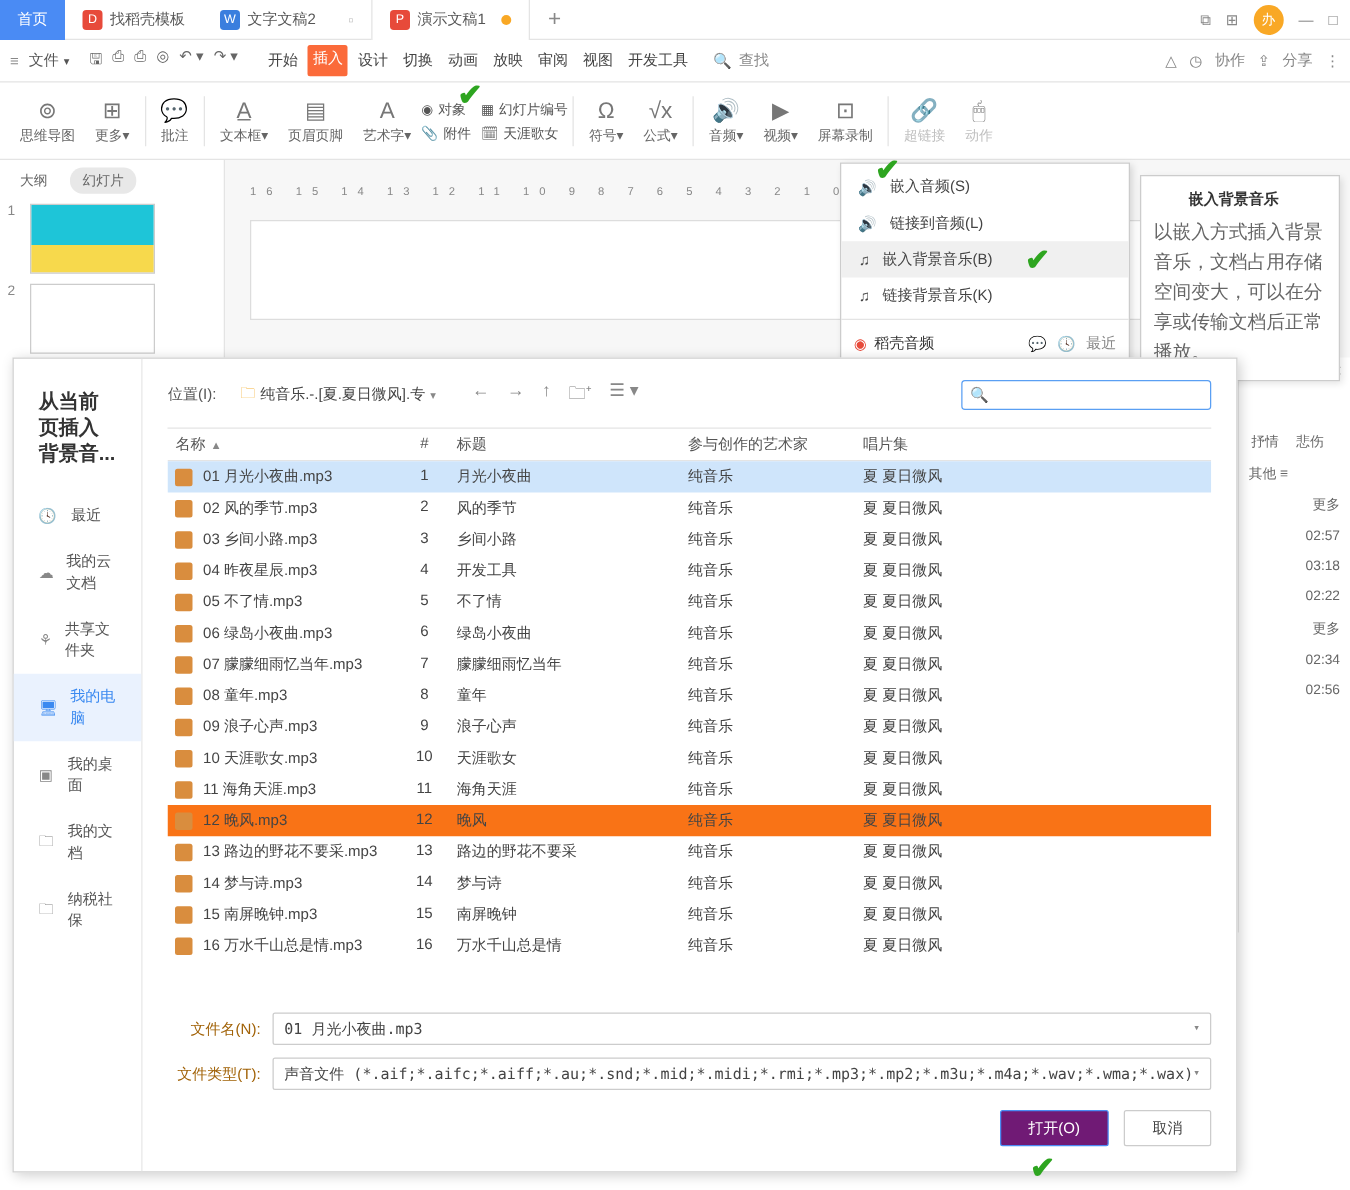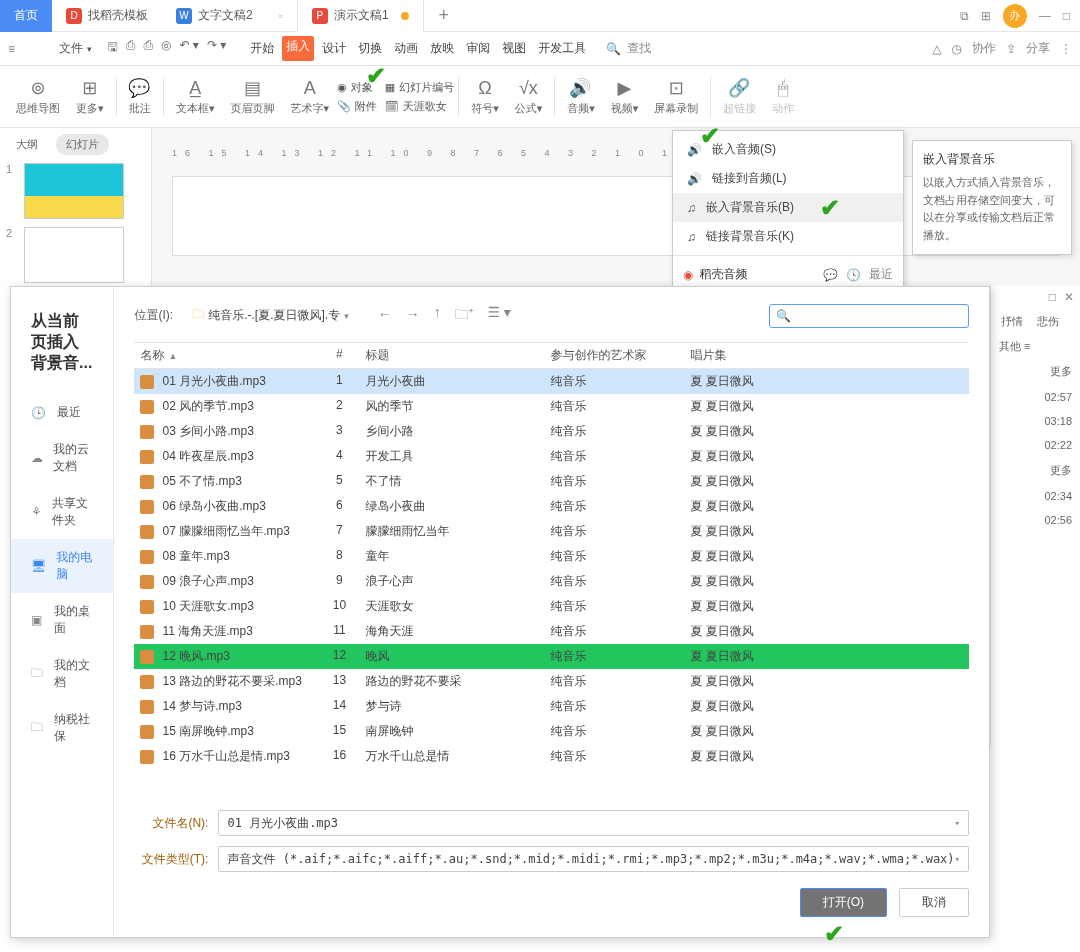--- a/index.html
+++ b/index.html
@@ -11,40 +11,40 @@
 .tab.home { background: #4a8bf4; color: #fff; }
 .tab .icon { width: 16px; height: 16px; display: inline-flex; align-items: center; justify-content: center; }
 .tab.active { background: #fff; }
 .tab-dot { width: 8px; height: 8px; border-radius: 50%; background: #f9a825; margin-left: 6px; }
 .add-tab { width: 24px; height: 24px; display: flex; align-items: center; justify-content: center; color: #888; font-size: 18px; margin-left: 8px; }
 .win-ctrls { margin-left: auto; display: flex; align-items: center; gap: 12px; padding-right: 10px; color: #888; }
 .avatar { width: 24px; height: 24px; border-radius: 50%; background: #f9a825; color: #fff; display: flex; align-items: center; justify-content: center; font-size: 11px; }
 
 
 .menubar { display: flex; align-items: center; height: 34px; border-bottom: 1px solid #e4e4e4; padding: 0 8px; gap: 2px; }
-.file-btn { display: flex; align-items: center; gap: 4px; padding: 0 6px; color: #555; margin-left: 36px; }
+.file-btn { display: flex; align-items: center; gap: 4px; padding: 0 6px; color: #555; }
 .qat-icons { display: flex; gap: 8px; color: #666; padding: 0 8px; }
 .menu-items { display: flex; gap: 4px; margin-left: 10px; }
 .menu-item { padding: 4px 4px; color: #444; }
 .menu-item.insert { background: #fb6a3a; color: #fff; border-radius: 2px; padding: 2px 4px; }
 .search-area { display: flex; align-items: center; gap: 6px; color: #888; margin-left: 14px; }
 .right-actions { margin-left: auto; display: flex; align-items: center; gap: 10px; color: #888; }
 
 
 .ribbon { display: flex; align-items: center; height: 62px; border-bottom: 1px solid #e4e4e4; padding: 0 8px; }
 .ribbon-group { display: flex; flex-direction: column; align-items: center; padding: 4px 8px; font-size: 11px; color: #666; gap: 2px; }
 .ribbon-icon { font-size: 18px; color: #777; }
 .ribbon-sep { width: 1px; height: 40px; background: #e4e4e4; margin: 0 4px; }
 .ribbon-sub { display: flex; flex-direction: column; gap: 4px; font-size: 11px; color: #555; }
 .sub-item { display: flex; align-items: center; gap: 4px; }
 .audio-btn { color: #666; }
 
 
 .work-area { display: flex; height: 170px; }
-.slide-panel { width: 152px; border-right: 1px solid #e4e4e4; padding: 6px; }
+.slide-panel { width: 180px; border-right: 1px solid #e4e4e4; padding: 6px; }
 .panel-tabs { display: flex; gap: 8px; margin-bottom: 8px; }
 .panel-tab { padding: 3px 10px; border-radius: 10px; font-size: 11px; color: #666; }
 .panel-tab.active { background: #e8e8e8; }
 .thumb { display: flex; gap: 6px; margin-bottom: 8px; }
 .thumb-num { font-size: 11px; color: #888; width: 12px; }
 .thumb-img { width: 100px; height: 56px; border: 1px solid #ccc; background: #29c5d6; position: relative; }
 .thumb-img.t1 { background: linear-gradient(#1ec5d8 60%, #f7d94c 60%); }
 .thumb-img.t2 { background: #fff; }
 .canvas-bg { flex: 1; background: #f7f7f7; padding: 20px 20px 0 20px; }
 .ruler { height: 18px; font-size: 9px; color: #888; letter-spacing: 8px; white-space: nowrap; overflow: hidden; }
@@ -52,27 +52,27 @@
 
 
 .audio-dropdown { position: absolute; top: 130px; left: 672px; width: 232px; background: #fff; border: 1px solid #ccc; box-shadow: 2px 2px 6px rgba(0,0,0,0.15); z-index: 10; padding: 4px 0; }
 .dd-item { display: flex; align-items: center; gap: 10px; padding: 6px 14px; color: #444; }
 .dd-item.hover { background: #f0f0f0; }
 .dd-sep { height: 1px; background: #e4e4e4; margin: 4px 0; }
 .dd-footer { display: flex; align-items: center; justify-content: space-between; padding: 6px 10px; }
 
 
 .tooltip { position: absolute; top: 140px; left: 912px; width: 160px; background: #fff; border: 1px solid #ccc; padding: 10px; z-index: 10; box-shadow: 2px 2px 6px rgba(0,0,0,0.12); }
-.tooltip .tt-title { font-weight: normal; margin-bottom: 6px; }
-.tooltip .tt-body { font-size: 11px; color: #666; line-height: 1.6; }
+.tooltip .tt-title { font-weight: bold; margin-bottom: 6px; margin-left: 28px; }
+.tooltip .tt-body { font-size: 15px; color: #666; line-height: 1.6; }
 
 
 .side-panel { position: absolute; top: 286px; right: 0; width: 90px; background: #fff; border-left: 1px solid #e4e4e4; height: 460px; z-index: 5; }
 .side-header { display: flex; justify-content: flex-end; gap: 8px; padding: 4px 6px; color: #888; }
-.side-tabs { display: flex; gap: 6px; padding: 4px 6px; }
+.side-tabs { display: flex; gap: 6px; padding: 4px 6px; margin-top: 32px; }
 .side-tab { font-size: 11px; color: #666; padding: 2px 4px; }
 .side-item { display: flex; justify-content: space-between; padding: 6px 8px; font-size: 11px; color: #666; }
 .side-other { padding: 4px 8px; font-size: 11px; color: #666; }
 
 
 .file-dialog { position: absolute; top: 286px; left: 10px; width: 980px; height: 652px; background: #fff; border: 1px solid #d0d0d0; z-index: 20; display: flex; box-shadow: 2px 2px 10px rgba(0,0,0,0.2); }
 .fd-sidebar { width: 220px; border-right: 1px solid #e8e8e8; padding: 16px 0; }
 .fd-title { font-size: 16px; font-weight: bold; padding: 8px 20px 20px 20px; }
 .fd-nav-item { display: flex; align-items: center; gap: 10px; padding: 10px 20px; color: #555; }
 .fd-nav-item.active { background: #eaf2fe; color: #3a89f0; }
@@ -90,32 +90,32 @@
 .file-table { flex: 1; overflow: auto; border-top: 1px solid #e4e4e4; }
 .ft-header { display: flex; border-bottom: 1px solid #e4e4e4; background: #fff; font-size: 12px; color: #555; }
 .ft-header > div, .ft-row > div { padding: 4px 6px; }
 .col-name { width: 185px; display: flex; align-items: center; gap: 4px; }
 .col-num { width: 40px; text-align: center; }
 .col-title { width: 185px; }
 .col-artist { width: 140px; }
 .col-album { width: 140px; }
 .ft-row { display: flex; font-size: 12px; color: #444; }
 .ft-row.selected { background: #cfe5fb; }
-.ft-row.hover { background: #22c55e; }
+.ft-row.hover { background: #f97316; }
 .file-icon { width: 14px; height: 14px; background: #d98d3e; border-radius: 2px; display: inline-block; margin-right: 4px; }
 .sort-arrow { font-size: 9px; color: #888; }
 
 .fd-footer { padding-top: 16px; }
 .fd-field { display: flex; align-items: center; gap: 10px; margin-bottom: 10px; }
 .fd-field label { width: 74px; color: #a16207; text-align: right; }
 .fd-field .input { flex: 1; height: 26px; border: 1px solid #ccc; padding: 0 8px; display: flex; align-items: center; color: #444; border-radius: 2px; font-family: monospace, "Microsoft YaHei"; }
 .fd-field .input.dd { justify-content: space-between; }
 .fd-buttons { display: flex; justify-content: flex-end; gap: 12px; padding: 6px 0; }
 .btn { padding: 5px 22px; border: 1px solid #ccc; border-radius: 2px; background: #fff; color: #444; }
-.btn.primary { background: #737373; color: #fff; border-color: #4a8bf4; }
+.btn.primary { background: #701a75; color: #fff; border-color: #4a8bf4; }
 
 
 .check { position: absolute; color: #2ea520; font-size: 24px; font-weight: bold; z-index: 50; }
 .c1 { top: 62px; left: 366px; }
 .c2 { top: 122px; left: 700px; }
 .c3 { top: 194px; left: 820px; }
 .c4 { top: 920px; left: 824px; }
 </style>
 </head>
 <body>

